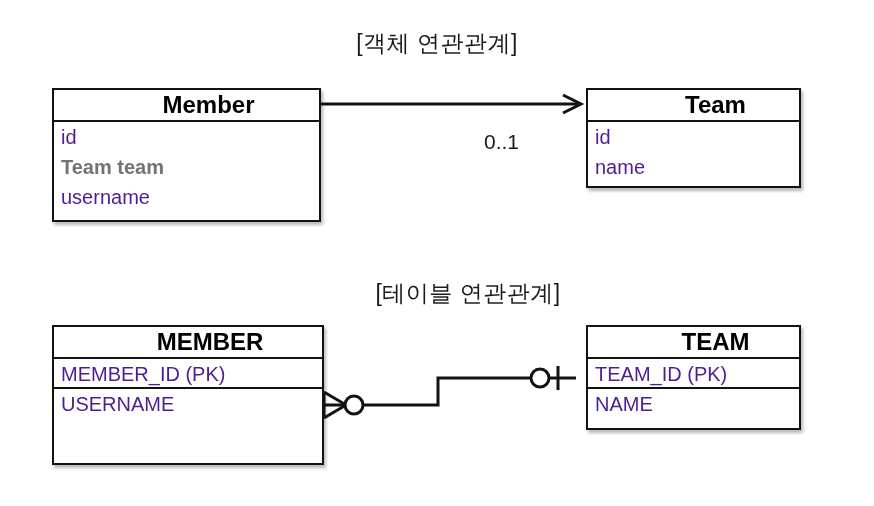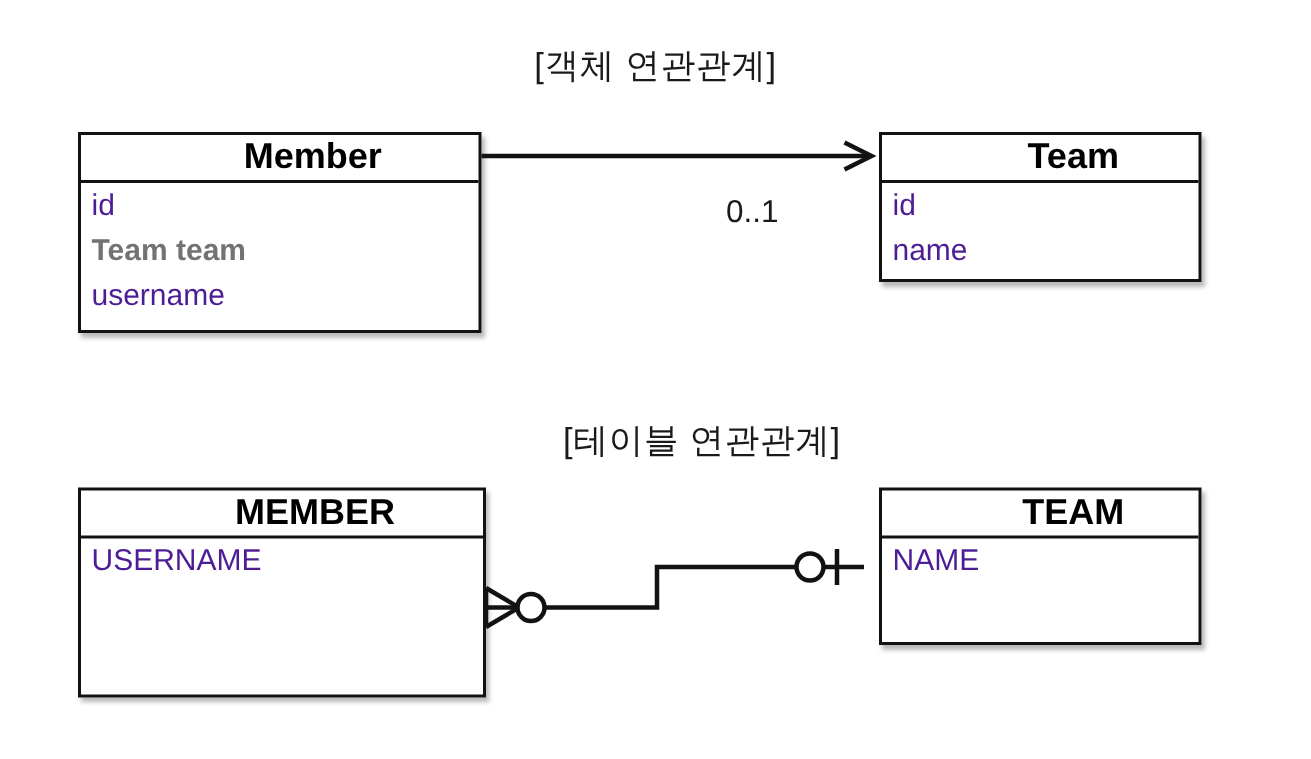--- a/index.html
+++ b/index.html
@@ -129,27 +129,29 @@
     </div>
   </div>
 
   <div class="multiplicity" id="mult-0-1">0..1</div>
 
   <div class="title" id="title-table">[테이블 연관관계]</div>
 
   <div class="box" id="box-member-table">
     <div class="box-header">MEMBER</div>
     <div class="box-body">
+      <div class="attr ruled">MEMBER_ID (PK)</div>
       <div class="attr">USERNAME</div>
     </div>
   </div>
 
   <div class="box" id="box-team-table">
     <div class="box-header">TEAM</div>
     <div class="box-body">
+      <div class="attr ruled">TEAM_ID (PK)</div>
       <div class="attr">NAME</div>
     </div>
   </div>
 
   <svg id="connectors" viewBox="0 0 874 506">
 
     <g>
       <line class="conn-line" x1="321" y1="104" x2="578" y2="104"></line>
       <polyline class="conn-line" points="563,95 581,104 563,113" stroke-linecap="butt" stroke-linejoin="miter"></polyline>
     </g>

